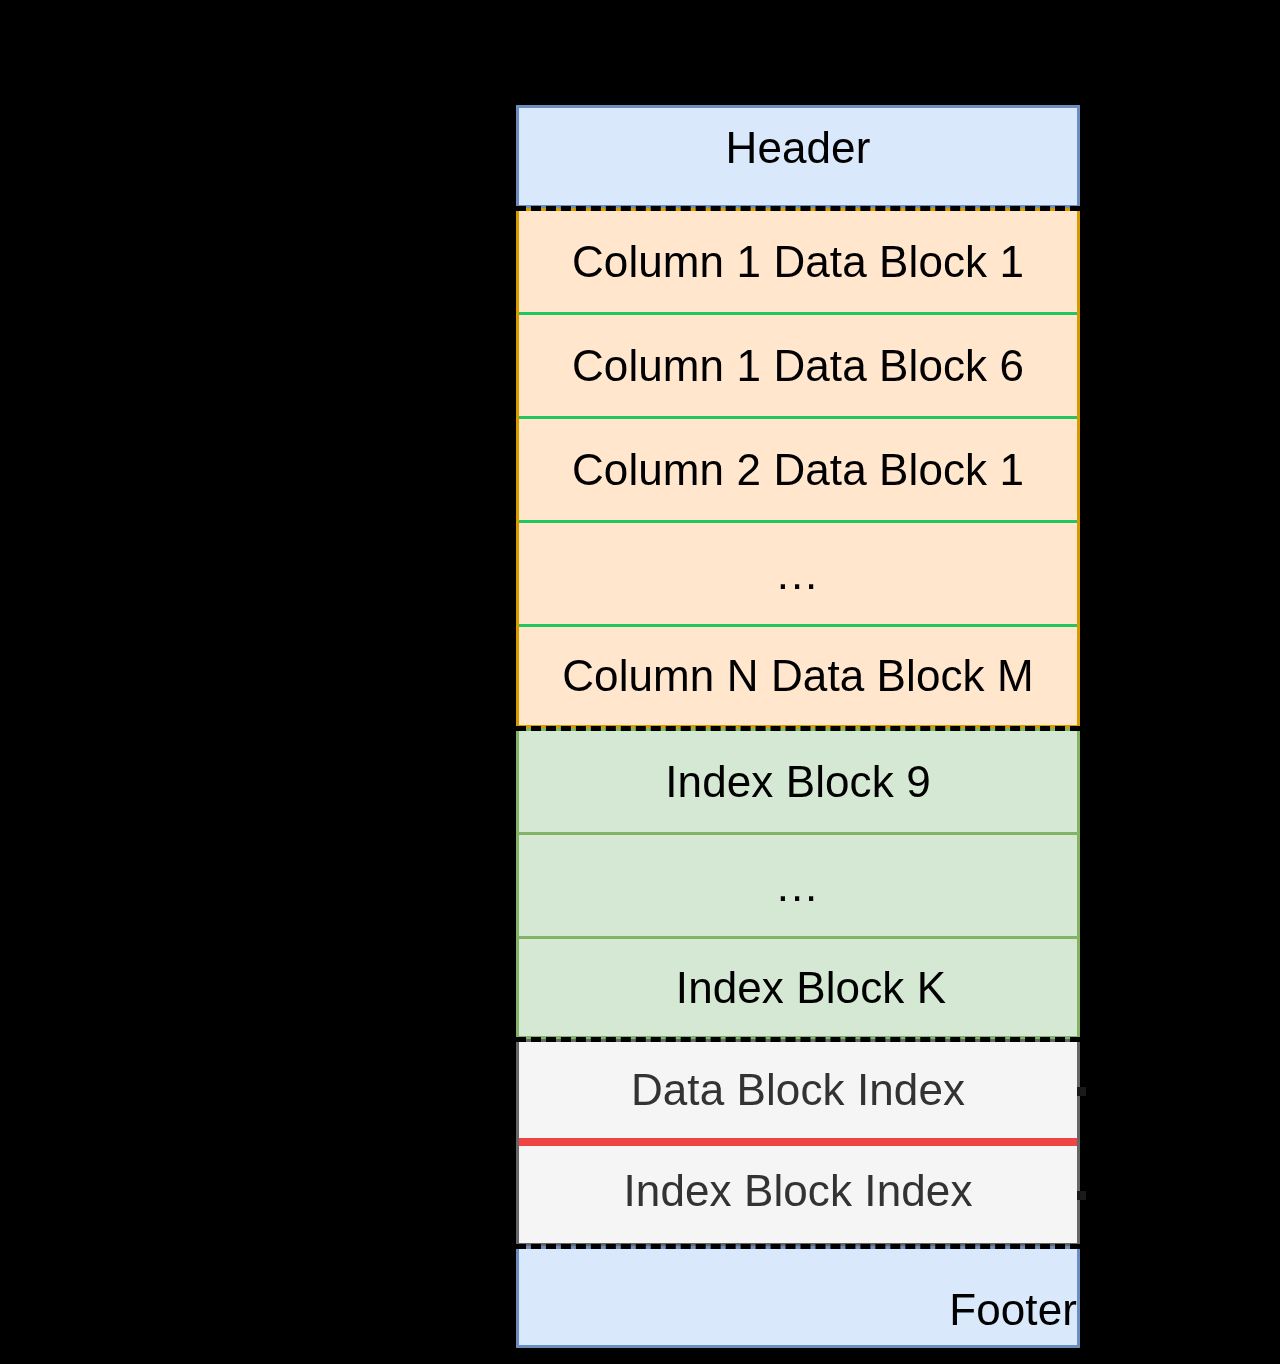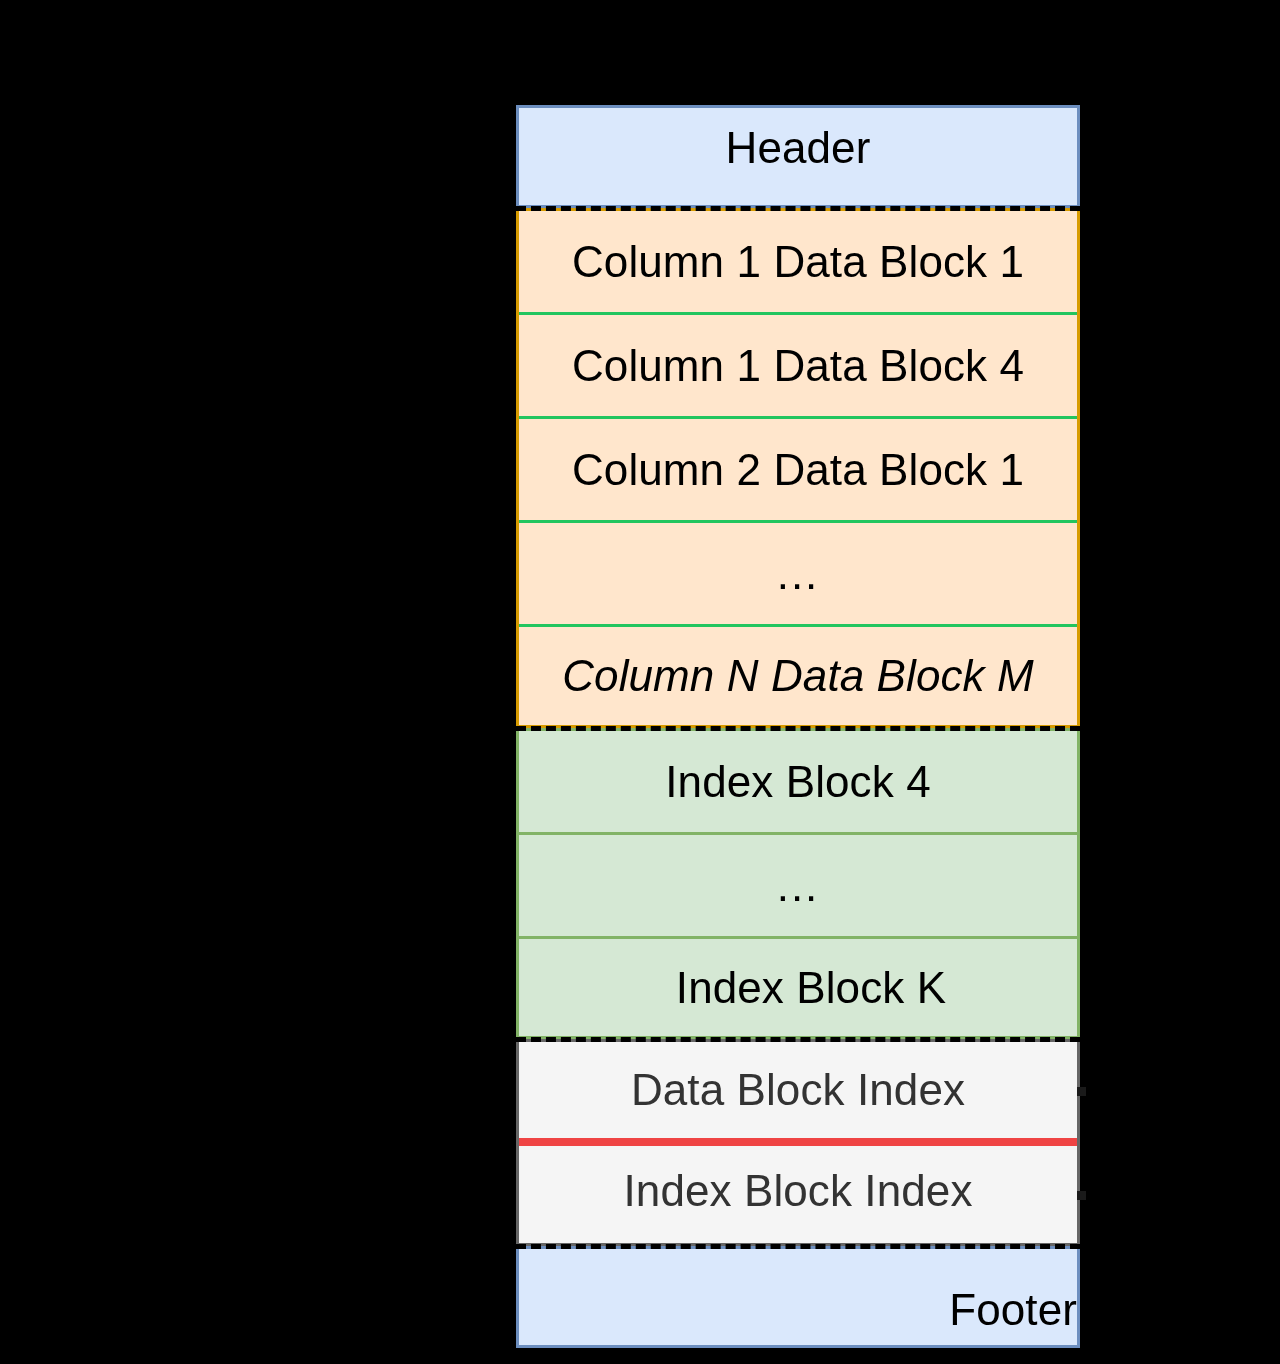--- a/index.html
+++ b/index.html
@@ -55,21 +55,21 @@
 
   
   .sec-orange {
     border: 3px solid #d79b00;
     background: #ffe6cc;
   }
   .sec-orange .row {
     color: #000000;
     border-bottom: 3px solid #22c55e;
   }
-  .sec-orange .row:last-child { border-bottom: 0; font-style: italic; }
+  .sec-orange .row:last-child { border-bottom: 0; }
 
   
   .sec-green {
     border: 3px solid #82b366;
     background: #d5e8d4;
   }
   .sec-green .row {
     color: #000000;
     border-bottom: 3px solid #82b366;
   }
@@ -121,38 +121,38 @@
     </div>
   </div>
 
   <div class="dash-sep" style="top:101px;"></div>
 
   <div class="section sec-orange" style="top:103px; height:520px;">
     <div class="row" style="height:104px;">
       <span>Column 1 Data Block 1</span>
     </div>
     <div class="row" style="height:104px;">
-      <span>Column 1 Data Block 4</span>
+      <span>Column 1 Data Block 6</span>
     </div>
     <div class="row" style="height:104px;text-align:right;">
       <span>Column 2 Data Block 1</span>
     </div>
     <div class="row" style="height:104px;">
       <span class="ellipsis">...</span>
     </div>
     <div class="row" style="height:98px;">
       <span>Column N Data Block M</span>
     </div>
   </div>
 
   <div class="dash-sep" style="top:621px;"></div>
 
   <div class="section sec-green" style="top:623px; height:311px;">
     <div class="row" style="height:104px;">
-      <span>Index Block 4</span>
+      <span>Index Block 9</span>
     </div>
     <div class="row" style="height:104px;">
       <span class="ellipsis">...</span>
     </div>
     <div class="row" style="height:97px;">
       <span>Index Block K</span>
     </div>
   </div>
 
   <div class="dash-sep" style="top:932px;"></div>

